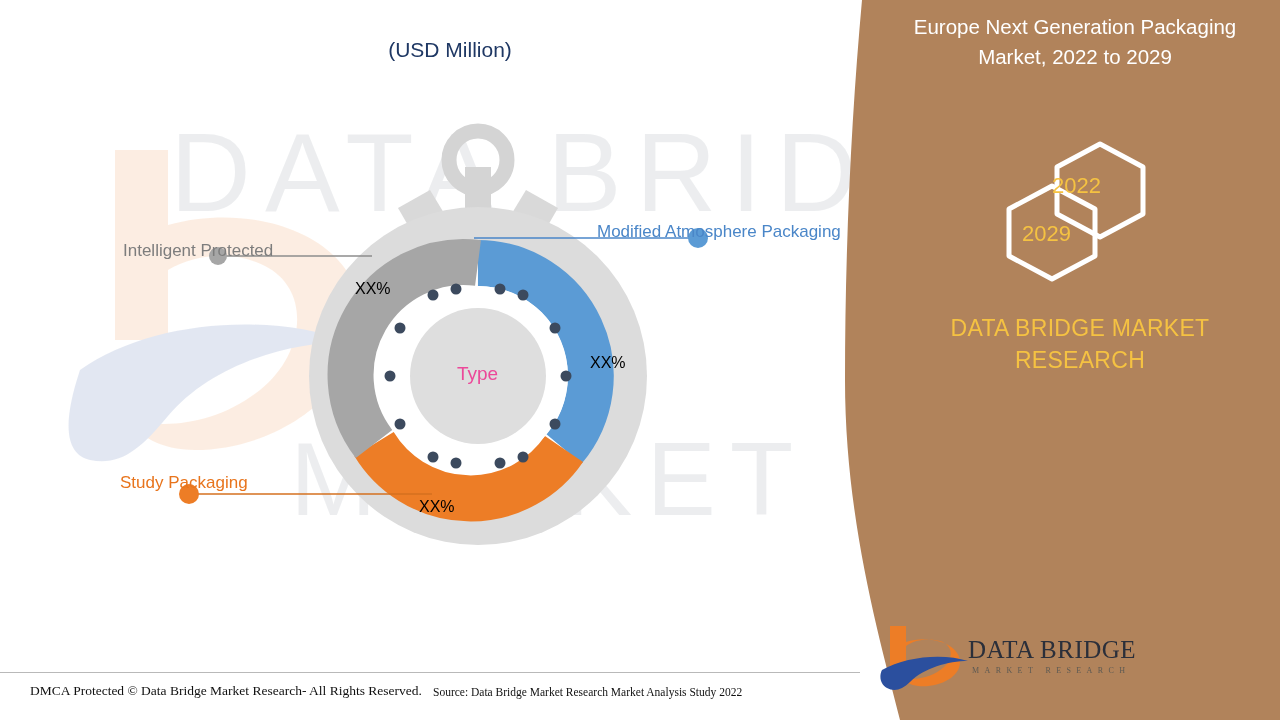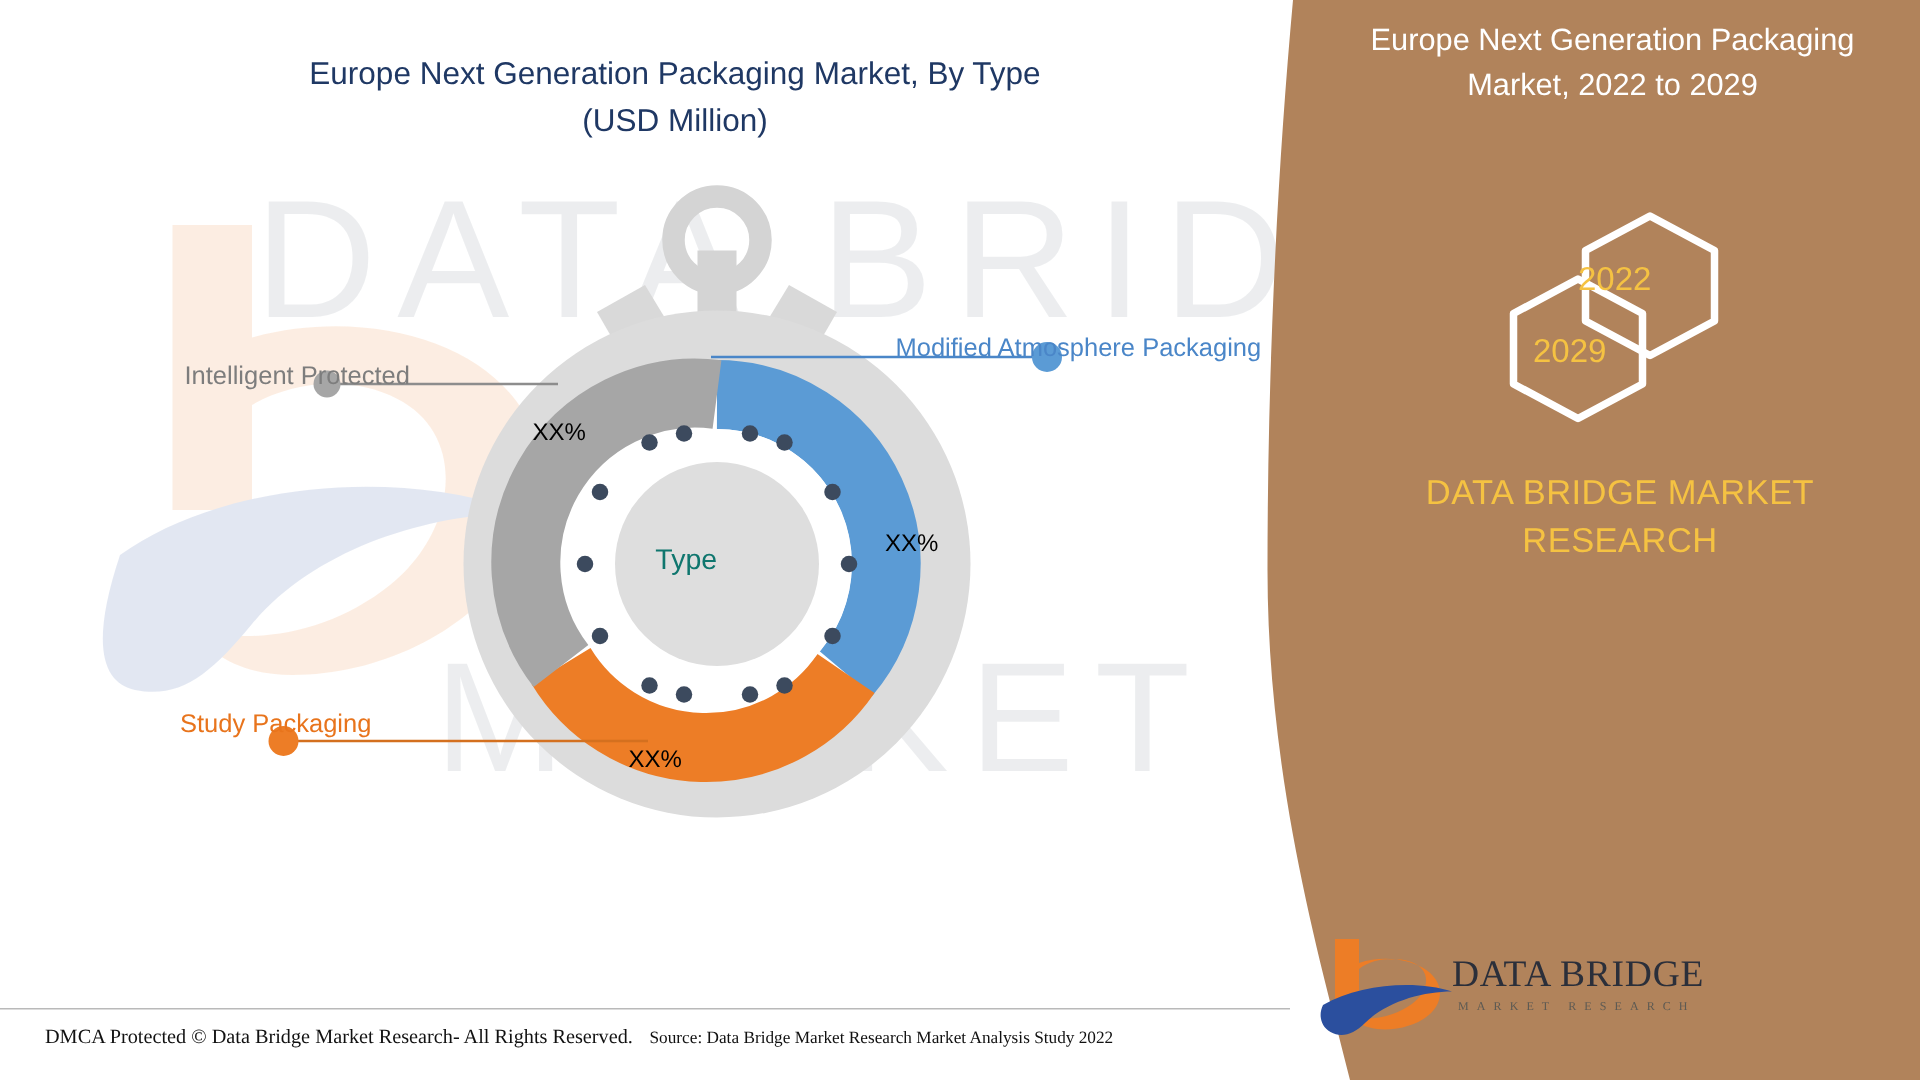--- a/index.html
+++ b/index.html
@@ -127,25 +127,25 @@
     color: #000000;
     font-size: 16px;
     font-weight: 400;
   }
   .pct-gray   { left: 355px; top: 280px; }
   .pct-blue   { left: 590px; top: 354px; }
   .pct-orange { left: 419px; top: 498px; }
 
   .center-word {
     position: absolute;
-    left: 360px;
+    left: 380px;
     top: 363px;
     width: 195px;
     text-align: center;
-    color: #0f766e;
+    color: #ec4899;
     font-size: 19px;
   }
 
   
   .footer-rule {
     position: absolute;
     left: 0;
     top: 672px;
     width: 860px;
     height: 1px;
@@ -300,21 +300,20 @@
 
     <line x1="189" y1="494" x2="432" y2="494" stroke="#d4701f" stroke-width="1.6"></line>
     <circle cx="189" cy="494" r="10" fill="#ed7d26"></circle>
   </svg>
 
   <div class="callout-label lbl-intelligent">Intelligent Protected</div>
   <div class="callout-label lbl-modified">Modified Atmosphere Packaging</div>
   <div class="callout-label lbl-active">Study Packaging</div>
 
   <div style="position:absolute;left:60px;top:34px;width:780px;text-align:center;color:#1f3864;font-size:21px;line-height:31px;">
-    <div>Europe Next Generation Packaging Market, By Type</div>
     <div>(USD Million)</div>
   </div>
 
   <div class="footer-rule"></div>
   <div class="footer-dmca">DMCA Protected © Data Bridge Market Research- All Rights Reserved.</div>
   <div class="footer-source">Source: Data Bridge Market Research Market Analysis Study 2022</div>
 
   <svg class="dbmr-logo" viewBox="0 0 230 72">
     <path d="M10 6 L26 6 L26 52 L10 52 Z" fill="#ed7d26"></path>
     <path d="M26 22 C50 14 80 24 80 42 C80 58 58 68 38 66 C30 65 25 62 23 58 C38 61 54 56 64 47 C74 38 73 25 60 21 C49 18 35 19 26 26 Z" fill="#ed7d26"></path>

